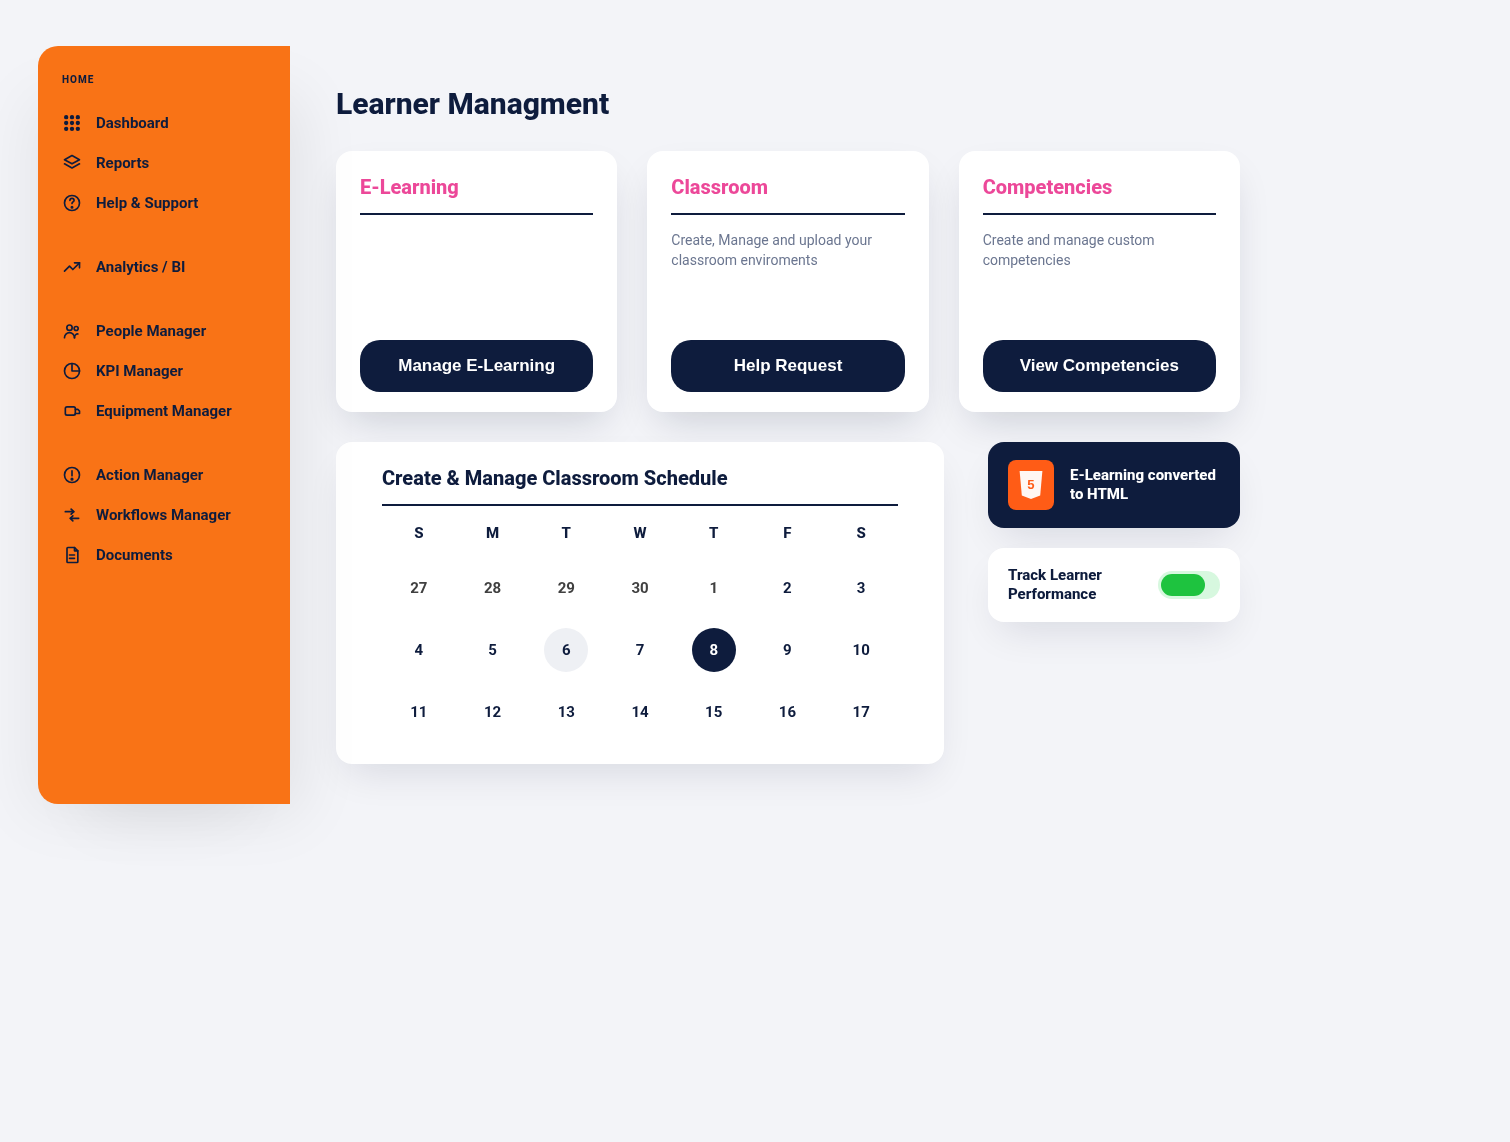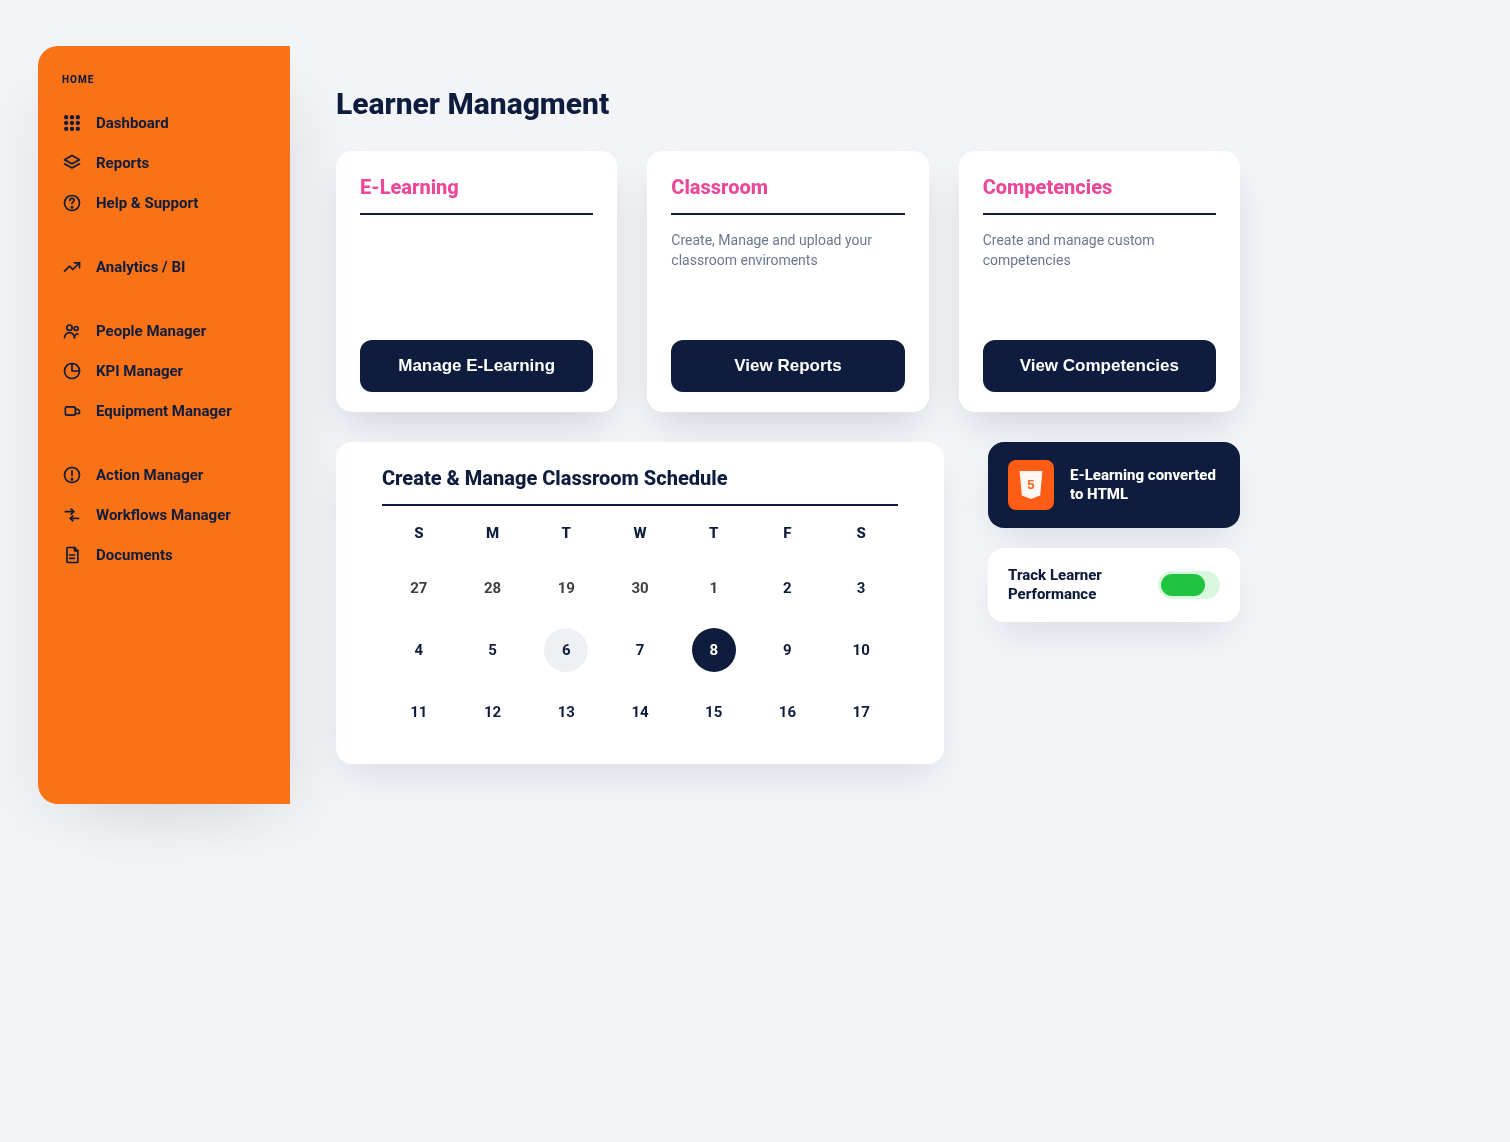--- a/index.html
+++ b/index.html
@@ -109,21 +109,21 @@
     flex: 0 0 auto;
   }
   .card-gap {
     flex: 1;
     min-height: 70px;
   }
   .card-btn {
     background: #0e1c3d;
     color: #fff;
     border: none;
-    border-radius: 12px;
+    border-radius: 20px;
     padding: 16px 10px;
     font-size: 17px;
     font-weight: 700;
     width: 100%;
     cursor: pointer;
     text-align: center;
   }
   .layout-row {
     display: flex;
     gap: 44px;
@@ -404,21 +404,21 @@
       <div class="card">
         <div class="card-title">E-Learning</div>
         <div class="card-gap"></div>
         <button class="card-btn">Manage E-Learning</button>
       </div>
 
       <div class="card">
         <div class="card-title">Classroom</div>
         <div class="card-desc">Create, Manage and upload your classroom enviroments</div>
         <div class="card-gap"></div>
-        <button class="card-btn">View Reports</button>
+        <button class="card-btn">Help Request</button>
       </div>
 
       <div class="card">
         <div class="card-title">Competencies</div>
         <div class="card-desc">Create and manage custom competencies</div>
         <div class="card-gap"></div>
         <button class="card-btn">View Competencies</button>
       </div>
 
     </div>
@@ -435,21 +435,21 @@
             <div class="cal-head">T</div>
             <div class="cal-head">F</div>
             <div class="cal-head">S</div>
             <div class="cal-day muted">
               <div class="chip">27</div>
             </div>
             <div class="cal-day muted">
               <div class="chip">28</div>
             </div>
             <div class="cal-day muted">
-              <div class="chip">19</div>
+              <div class="chip">29</div>
             </div>
             <div class="cal-day muted">
               <div class="chip">30</div>
             </div>
             <div class="cal-day muted">
               <div class="chip">1</div>
             </div>
             <div class="cal-day">
               <div class="chip">2</div>
             </div>

